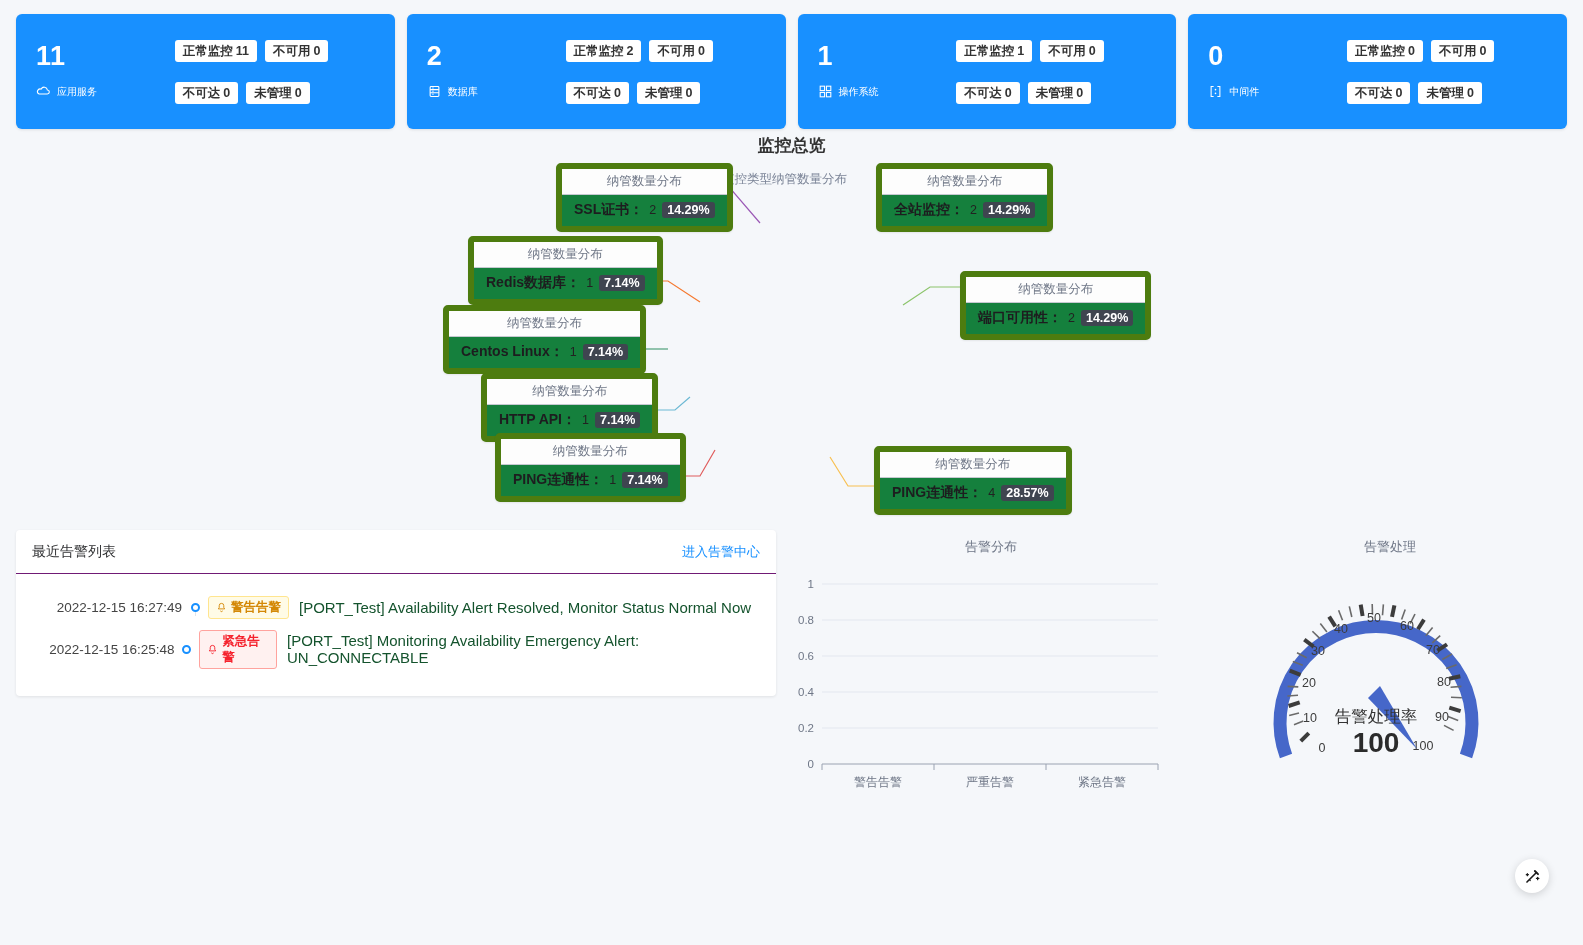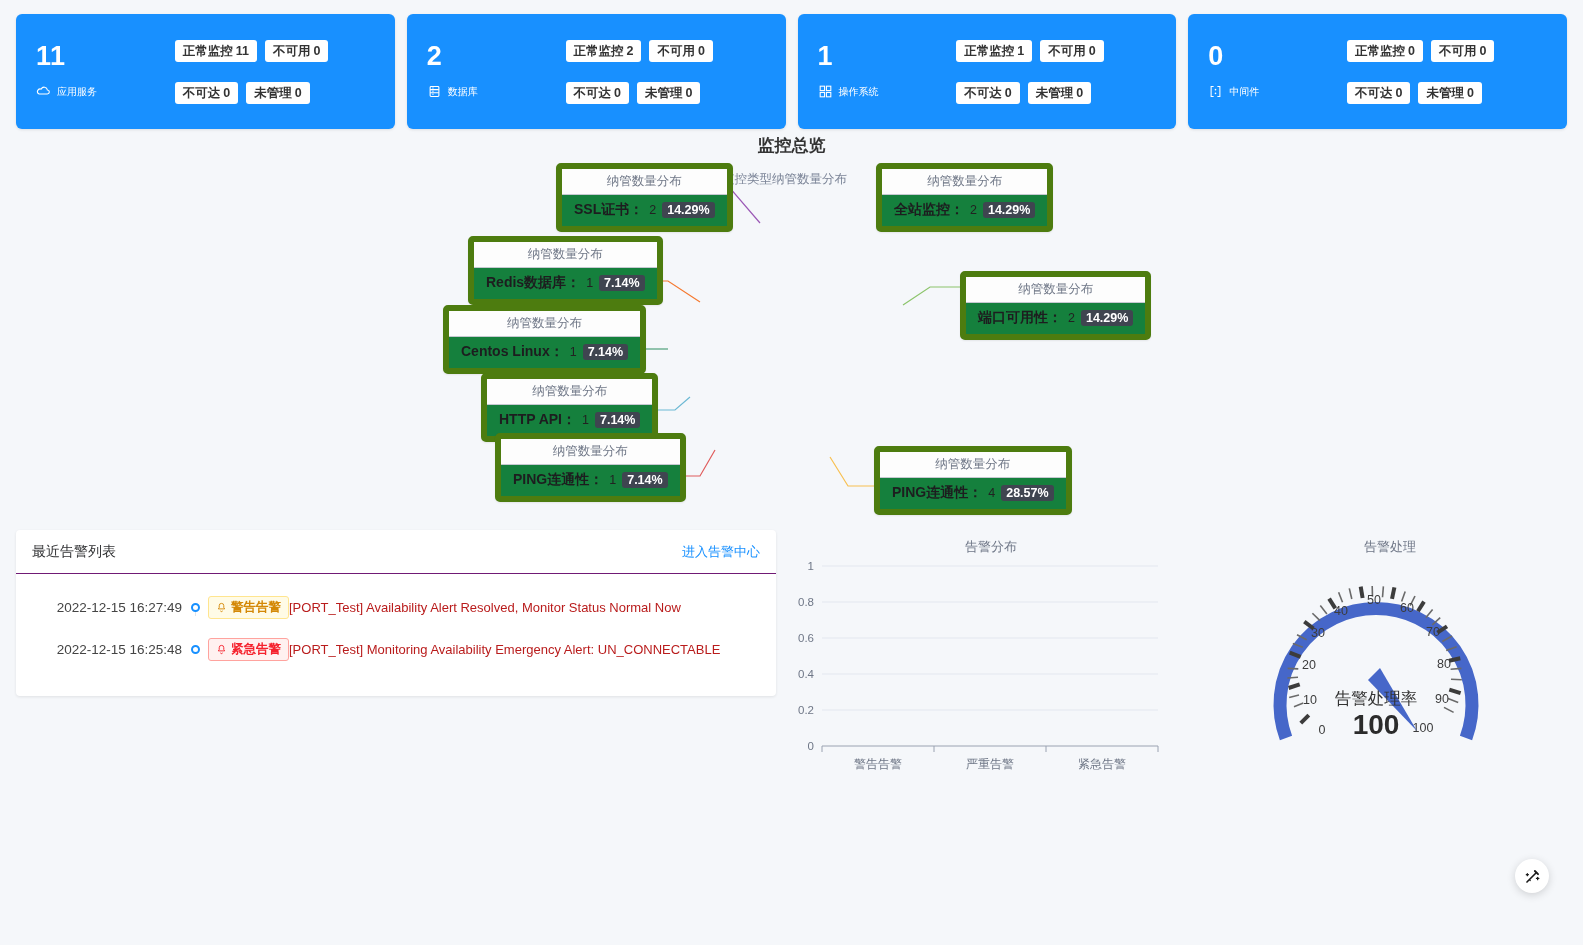--- a/index.html
+++ b/index.html
@@ -196,24 +196,24 @@
     font-weight: bold;
     padding: 2.5px 7px;
     display: inline-flex;
     align-items: center;
     gap: 4px;
     line-height: 16px;
   }
   .badge.warn { background: #fffbe6; border: 1px solid #ffe58f; color: #d48806; }
   .badge.crit { background: #fff1f0; border: 1px solid #ffa39e; color: #f5222d; }
   .badge svg { width: 11px; height: 11px; display: block; }
-  .alert-msg { font-size: 13px; color: #b91c1c; }
+  .alert-msg { font-size: 15px; color: #14532d; margin-left: 10px; }
 
   .chart-panel { width: 430px; padding-top: 8px; }
-  .chart-title { text-align: center; font-size: 13px; color: #6f7787; }
+  .chart-title { text-align: center; font-size: 13px; color: #6f7787; margin-bottom: 18px; }
   .gauge-panel { width: 340px; padding-top: 8px; margin-left: 14px; }
 
   .fab {
     position: absolute;
     right: 34px; bottom: 52px;
     width: 34px; height: 34px;
     background: #fff;
     border-radius: 50%;
     box-shadow: 0 2px 8px rgba(0,0,0,.16);
     display: flex; align-items: center; justify-content: center;

